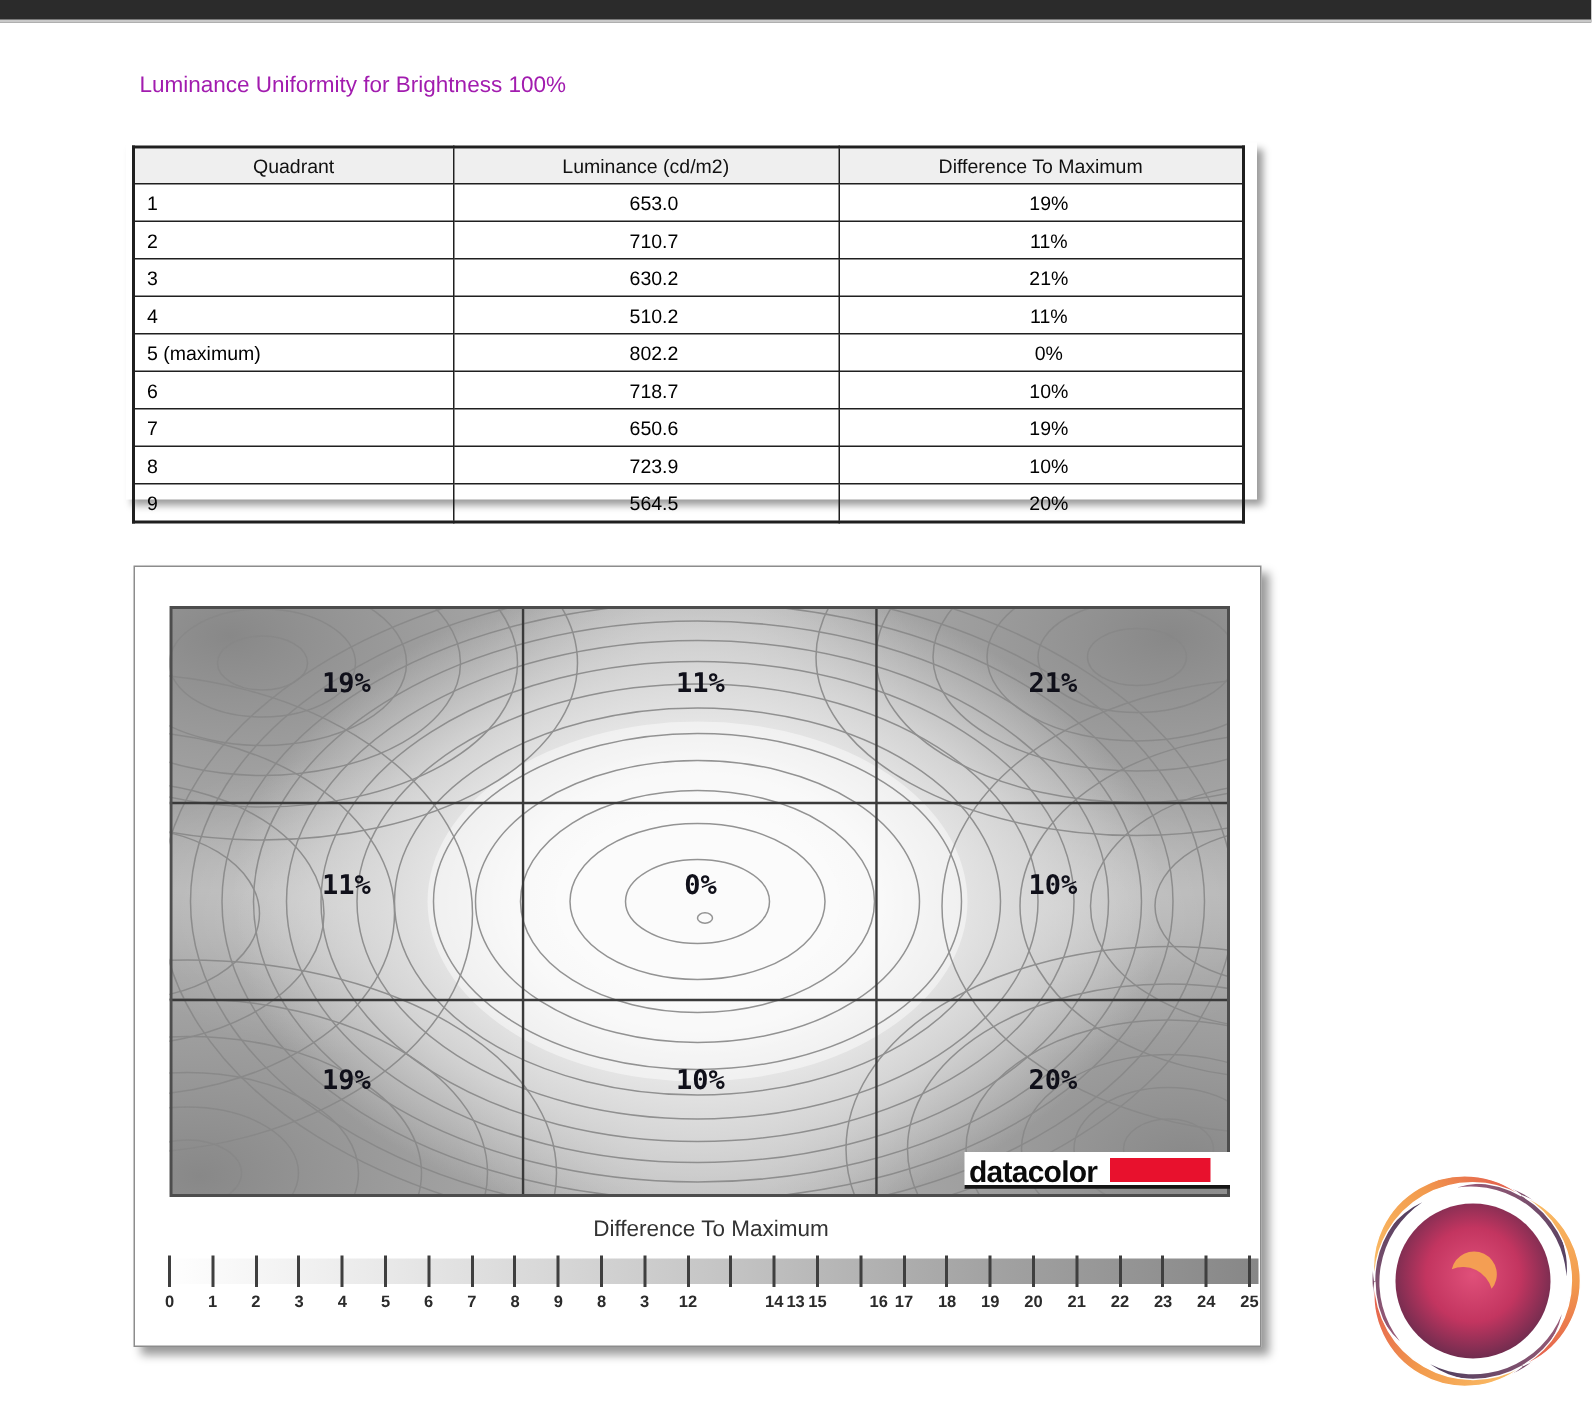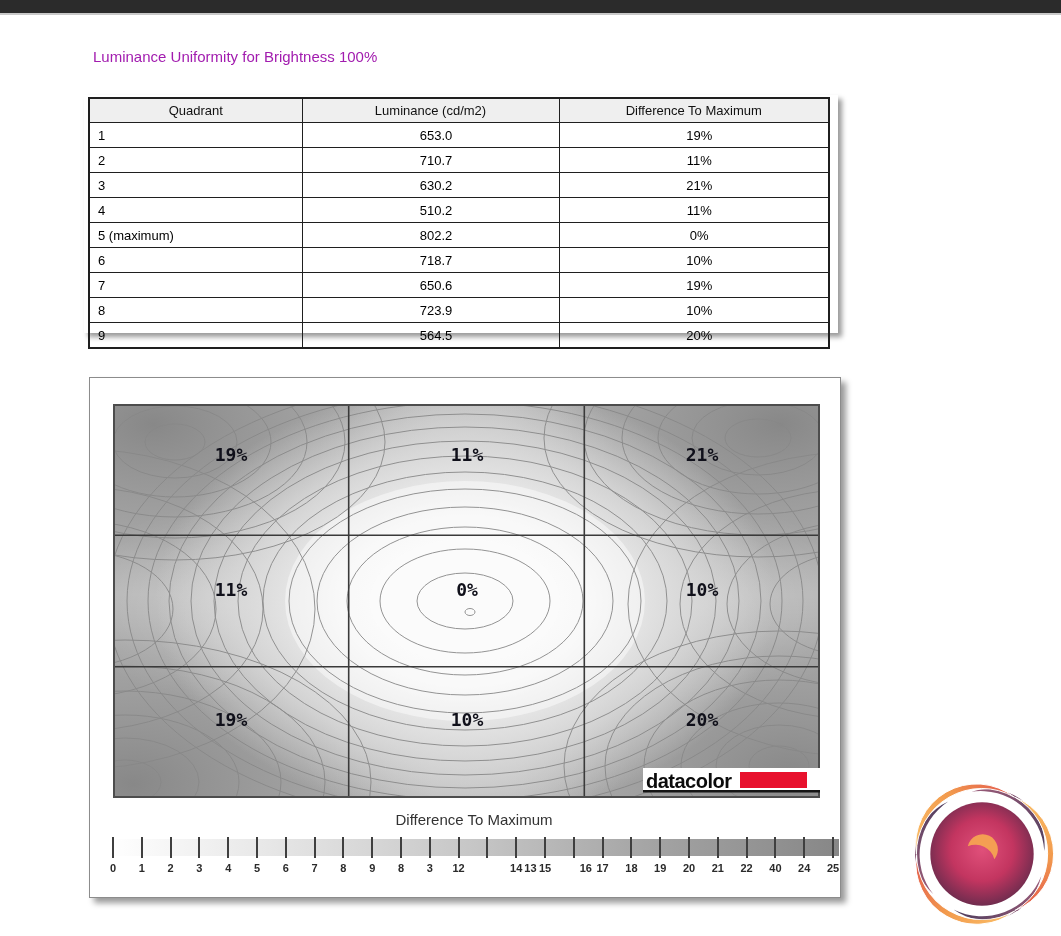--- a/index.html
+++ b/index.html
@@ -275,21 +275,21 @@
       <div class="cb-label" style="left: 378.4px; margin-left: 43px;">13</div>
       <div class="cb-label" style="left: 407.2px;">14</div>
       <div class="cb-label" style="left: 436px;">15</div>
       <div class="cb-label" style="left: 464.8px; margin-left: 12px;">16</div>
       <div class="cb-label" style="left: 493.6px;">17</div>
       <div class="cb-label" style="left: 522.4px;">18</div>
       <div class="cb-label" style="left: 551.2px;">19</div>
       <div class="cb-label" style="left: 580px;">20</div>
       <div class="cb-label" style="left: 608.8px;">21</div>
       <div class="cb-label" style="left: 637.6px;">22</div>
-      <div class="cb-label" style="left: 666.4px;">40</div>
+      <div class="cb-label" style="left: 666.4px;">23</div>
       <div class="cb-label" style="left: 695.2px;">24</div>
       <div class="cb-label" style="left: 724px;">25</div>
     </div>
 </div>
 
 <svg class="kitguru-logo" viewBox="0 0 200 200">
   <defs>
     <radialGradient id="kgCore" cx="50%" cy="46%" r="55%">
       <stop offset="0%" stop-color="#e0507a"></stop>
       <stop offset="55%" stop-color="#c33560"></stop>

